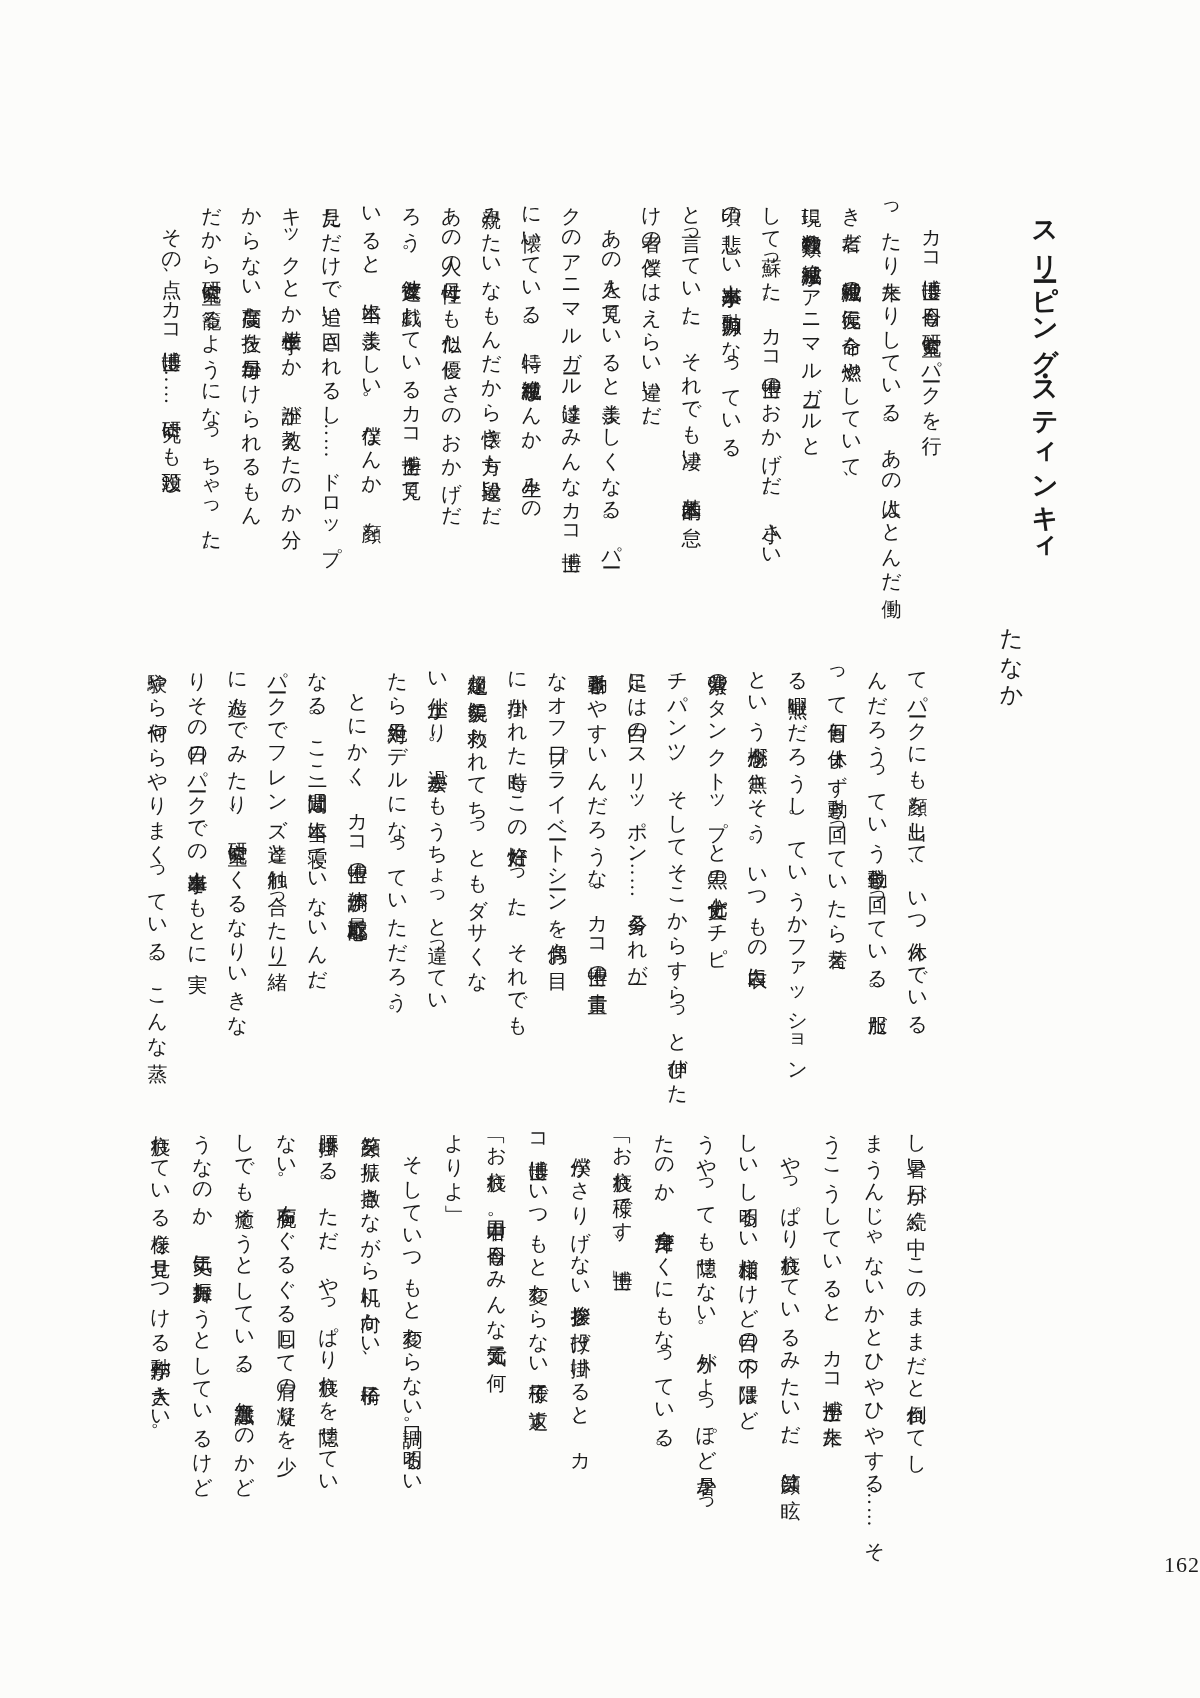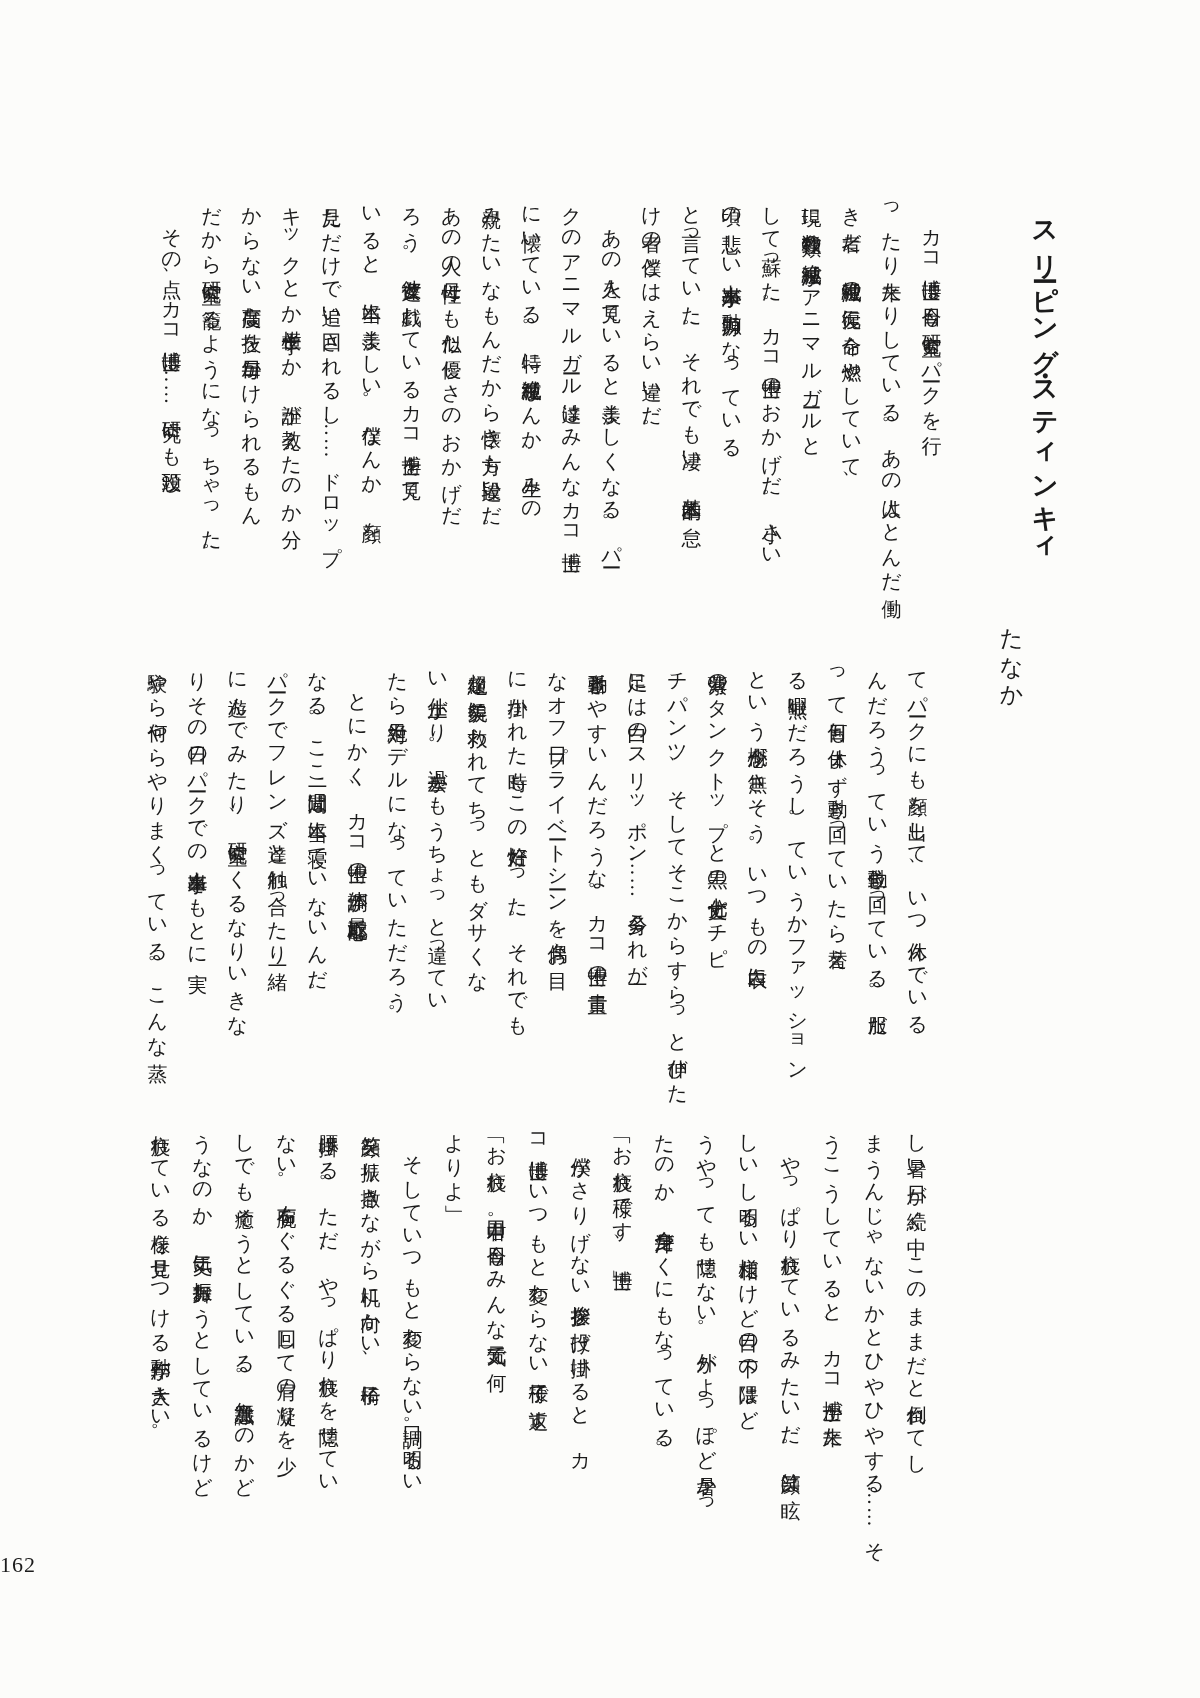--- a/index.html
+++ b/index.html
@@ -38,21 +38,21 @@
   }
   .author{
     position:absolute;
     top:612px;right:173px;
     font-size:23px;
     letter-spacing:2px;
   }
   .pageno{
     position:absolute;
     top:1552px;left:0;width:100%;
-    text-align:left;
+    text-align:right;
     font-size:22px;
     letter-spacing:1px;
   }
 </style>
 </head>
 <body>
 
 <div class="page">
 
   <h1 class="title vertical">スリーピング・スティンキィ</h1>

